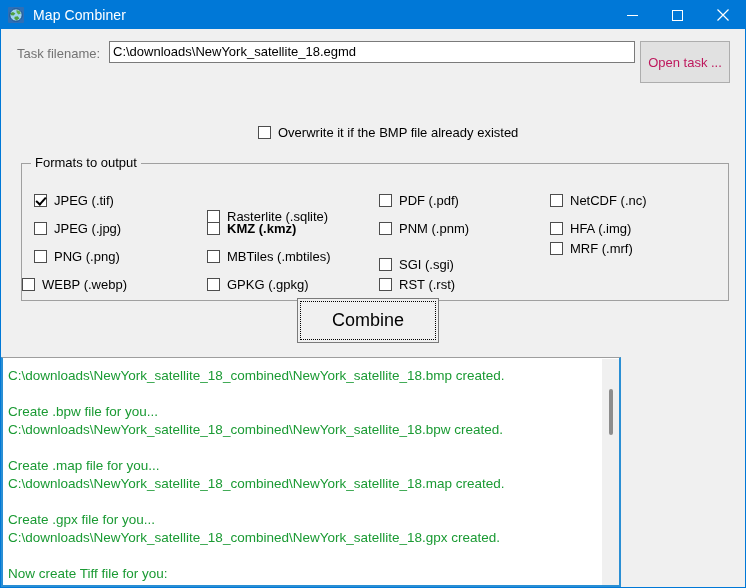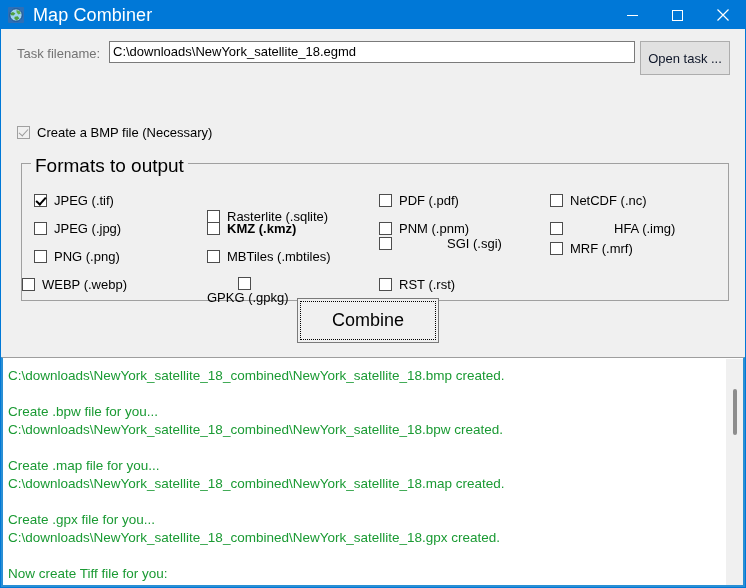--- a/index.html
+++ b/index.html
@@ -34,21 +34,21 @@
     width: 16px;
     height: 16px;
     margin-left: 7px;
     margin-right: 9px;
     flex: none;
     border-radius: 1px;
     overflow: hidden;
   }
   .title-text {
     color: #ffffff;
-    font-size: 18px;
+    font-size: 14px;
     letter-spacing: .1px;
     white-space: nowrap;
   }
   .win-controls {
     margin-left: auto;
     display: flex;
     height: 28px;
   }
   .win-btn {
     width: 45px;
@@ -95,27 +95,27 @@
     font-size: 13px;
     color: #000000;
     padding: 0 3px;
     line-height: 24px;
     outline: none;
   }
   .btn-open {
     position: absolute;
     left: 639px; top: 0px;
     width: 90px;
-    height: 34px;
+    height: 42px;
     box-sizing: border-box;
     border: 1px solid #adadad;
     background: #e1e1e1;
     font-family: "Liberation Sans", sans-serif;
     font-size: 13px;
-    color: #0f172a;
+    color: #be185d;
     cursor: default;
     padding: 0;
   }
 
   
   .row-opts {
     position: absolute;
     left: 0; top: 96px;
     width: 744px;
     height: 20px;
@@ -169,21 +169,21 @@
     height: 138px;
     box-sizing: border-box;
     border: 1px solid #a0a0a0;
   }
   .group-title {
     position: absolute;
     left: 30px;
     top: 126px;
     background: #f0f0f0;
     padding: 0 4px;
-    font-size: 19px;
+    font-size: 13px;
     color: #000000;
     white-space: nowrap;
   }
   .fmt {
     position: absolute;
   }
 
   
   .btn-combine {
     position: absolute;
@@ -207,21 +207,21 @@
     display: flex;
     align-items: center;
     justify-content: center;
   }
 
   
   .logpanel {
     position: absolute;
     left: 0px;
     top: 328px;
-    width: 744px;
+    width: 620px;
     height: 230px;
     box-sizing: border-box;
     border-top: 1px solid #9e9e9e;
     border-left: 2px solid #2a8fd4;
     border-right: 2px solid #2a8fd4;
     border-bottom: 2px solid #2a8fd4;
     background: #ffffff;
     overflow: hidden;
   }
   .logtext {
@@ -292,23 +292,23 @@
 
   <div class="client">
 
     <div class="row-task">
       <div class="lbl-task">Task filename:</div>
       <input class="task-input" type="text" value="C:\downloads\NewYork_satellite_18.egmd" style="">
       <button class="btn-open">Open task ...</button>
     </div>
 
     <div class="row-opts">
-      <div class="cbx" style="left:16px; top:0;">
-        <span class="box checked disabled"></span>
-        <span class="cbx-label">Create a  BMP file (Necessary)</span>
+      <div class="cbx" style="left:257px; top:0;">
+        <span class="box"></span>
+        <span class="cbx-label">Overwrite it if the BMP file already existed</span>
       </div>
     </div>
 
     <div class="groupbox"></div>
     <div class="group-title">Formats to output</div>
 
     <div class="fmt cbx" style="left:33px; top:164px;">
       <span class="box checked"></span>
       <span class="cbx-label">JPEG (.tif)</span>
     </div>
@@ -330,47 +330,47 @@
       <span class="cbx-label">Rasterlite (.sqlite)</span>
     </div>
     <div class="fmt cbx" style="left:206px; top:192px;font-weight:bold;">
       <span class="box"></span>
       <span class="cbx-label">KMZ (.kmz)</span>
     </div>
     <div class="fmt cbx" style="left:206px; top:220px;">
       <span class="box"></span>
       <span class="cbx-label">MBTiles (.mbtiles)</span>
     </div>
-    <div class="fmt cbx" style="left:206px; top:248px;flex-direction:column;">
+    <div class="fmt cbx" style="left:206px; top:248px;">
       <span class="box"></span>
       <span class="cbx-label">GPKG (.gpkg)</span>
     </div>
 
     <div class="fmt cbx" style="left:378px; top:164px;">
       <span class="box"></span>
       <span class="cbx-label">PDF (.pdf)</span>
     </div>
     <div class="fmt cbx" style="left:378px; top:192px;">
       <span class="box"></span>
       <span class="cbx-label">PNM (.pnm)</span>
     </div>
-    <div class="fmt cbx" style="left:378px; top:207px;gap:48px;">
+    <div class="fmt cbx" style="left:378px; top:228px;">
       <span class="box"></span>
       <span class="cbx-label">SGI (.sgi)</span>
     </div>
     <div class="fmt cbx" style="left:378px; top:248px;">
       <span class="box"></span>
       <span class="cbx-label">RST (.rst)</span>
     </div>
 
     <div class="fmt cbx" style="left:549px; top:164px;">
       <span class="box"></span>
       <span class="cbx-label">NetCDF (.nc)</span>
     </div>
-    <div class="fmt cbx" style="left:549px; top:192px;gap:44px;">
+    <div class="fmt cbx" style="left:549px; top:192px;">
       <span class="box"></span>
       <span class="cbx-label">HFA (.img)</span>
     </div>
     <div class="fmt cbx" style="left:549px; top:212px;">
       <span class="box"></span>
       <span class="cbx-label">MRF (.mrf)</span>
     </div>
 
     <button class="btn-combine">
       <span class="focusring">

